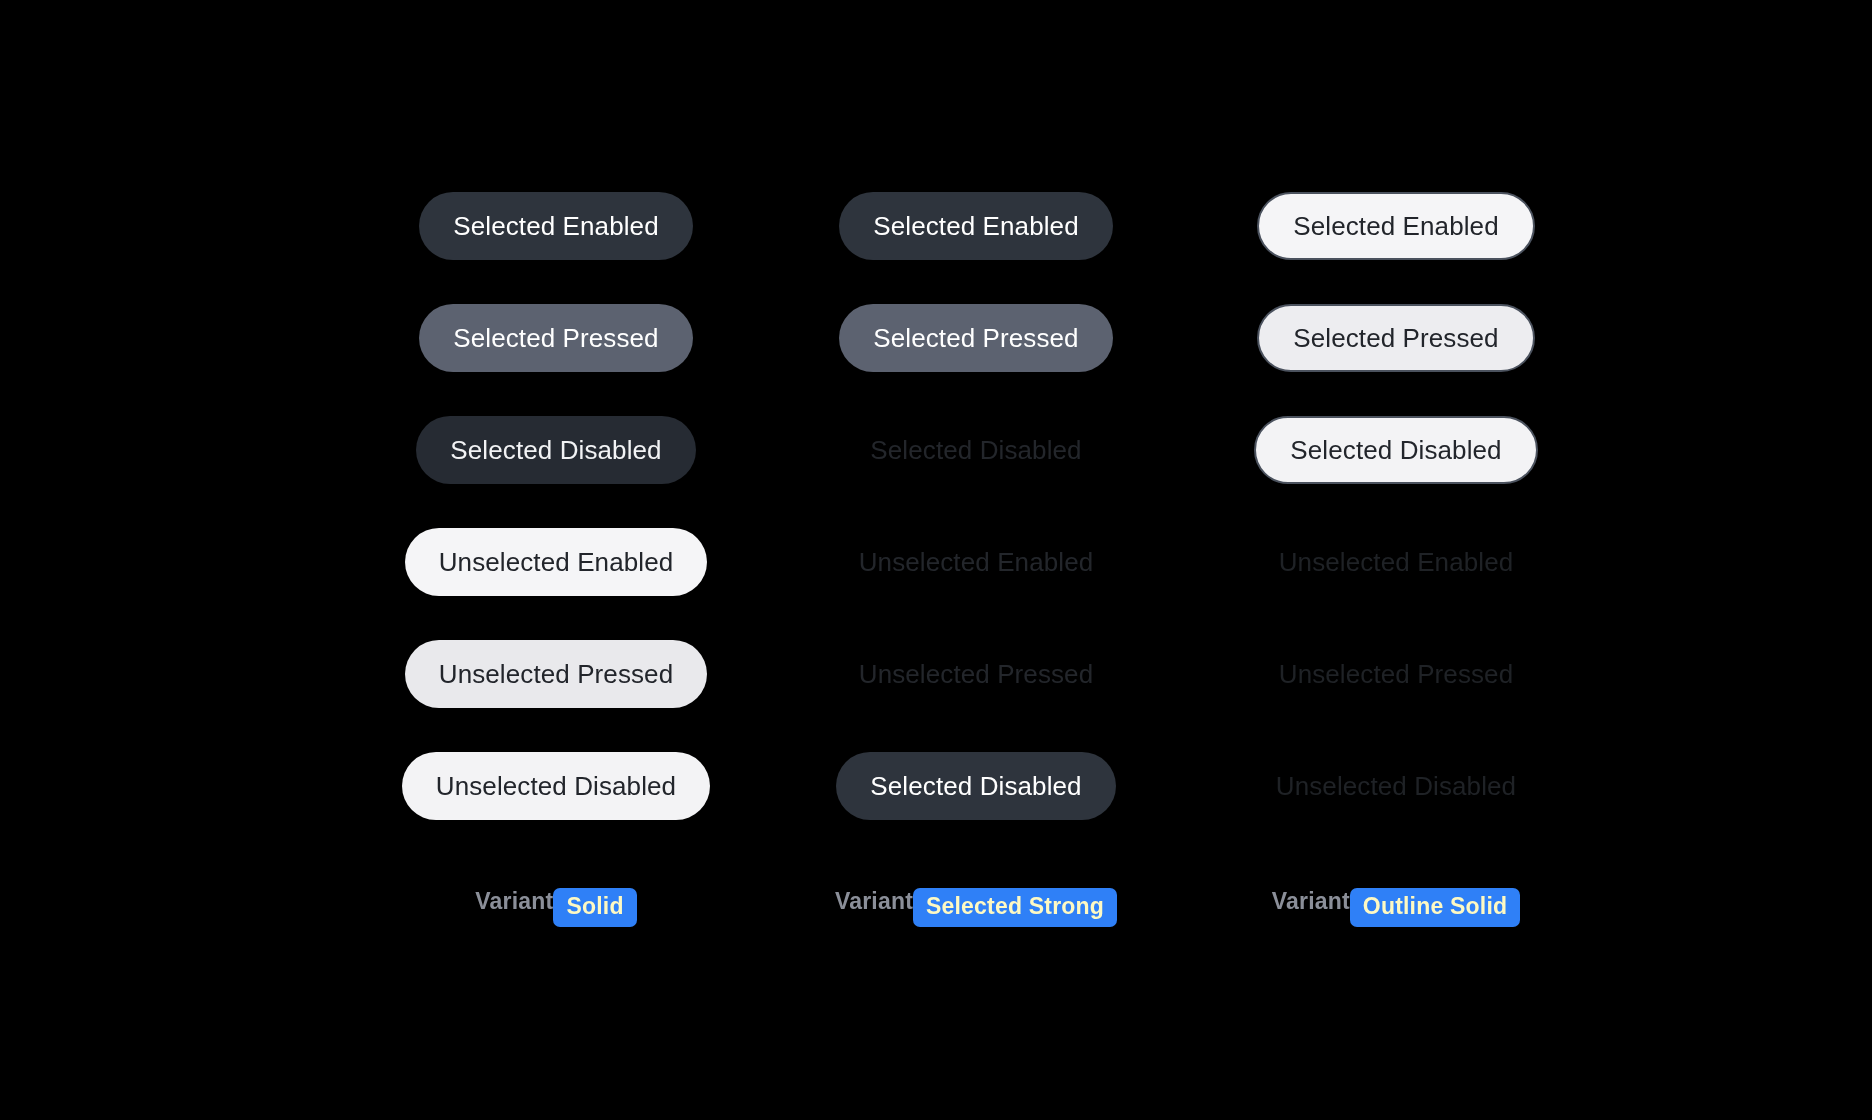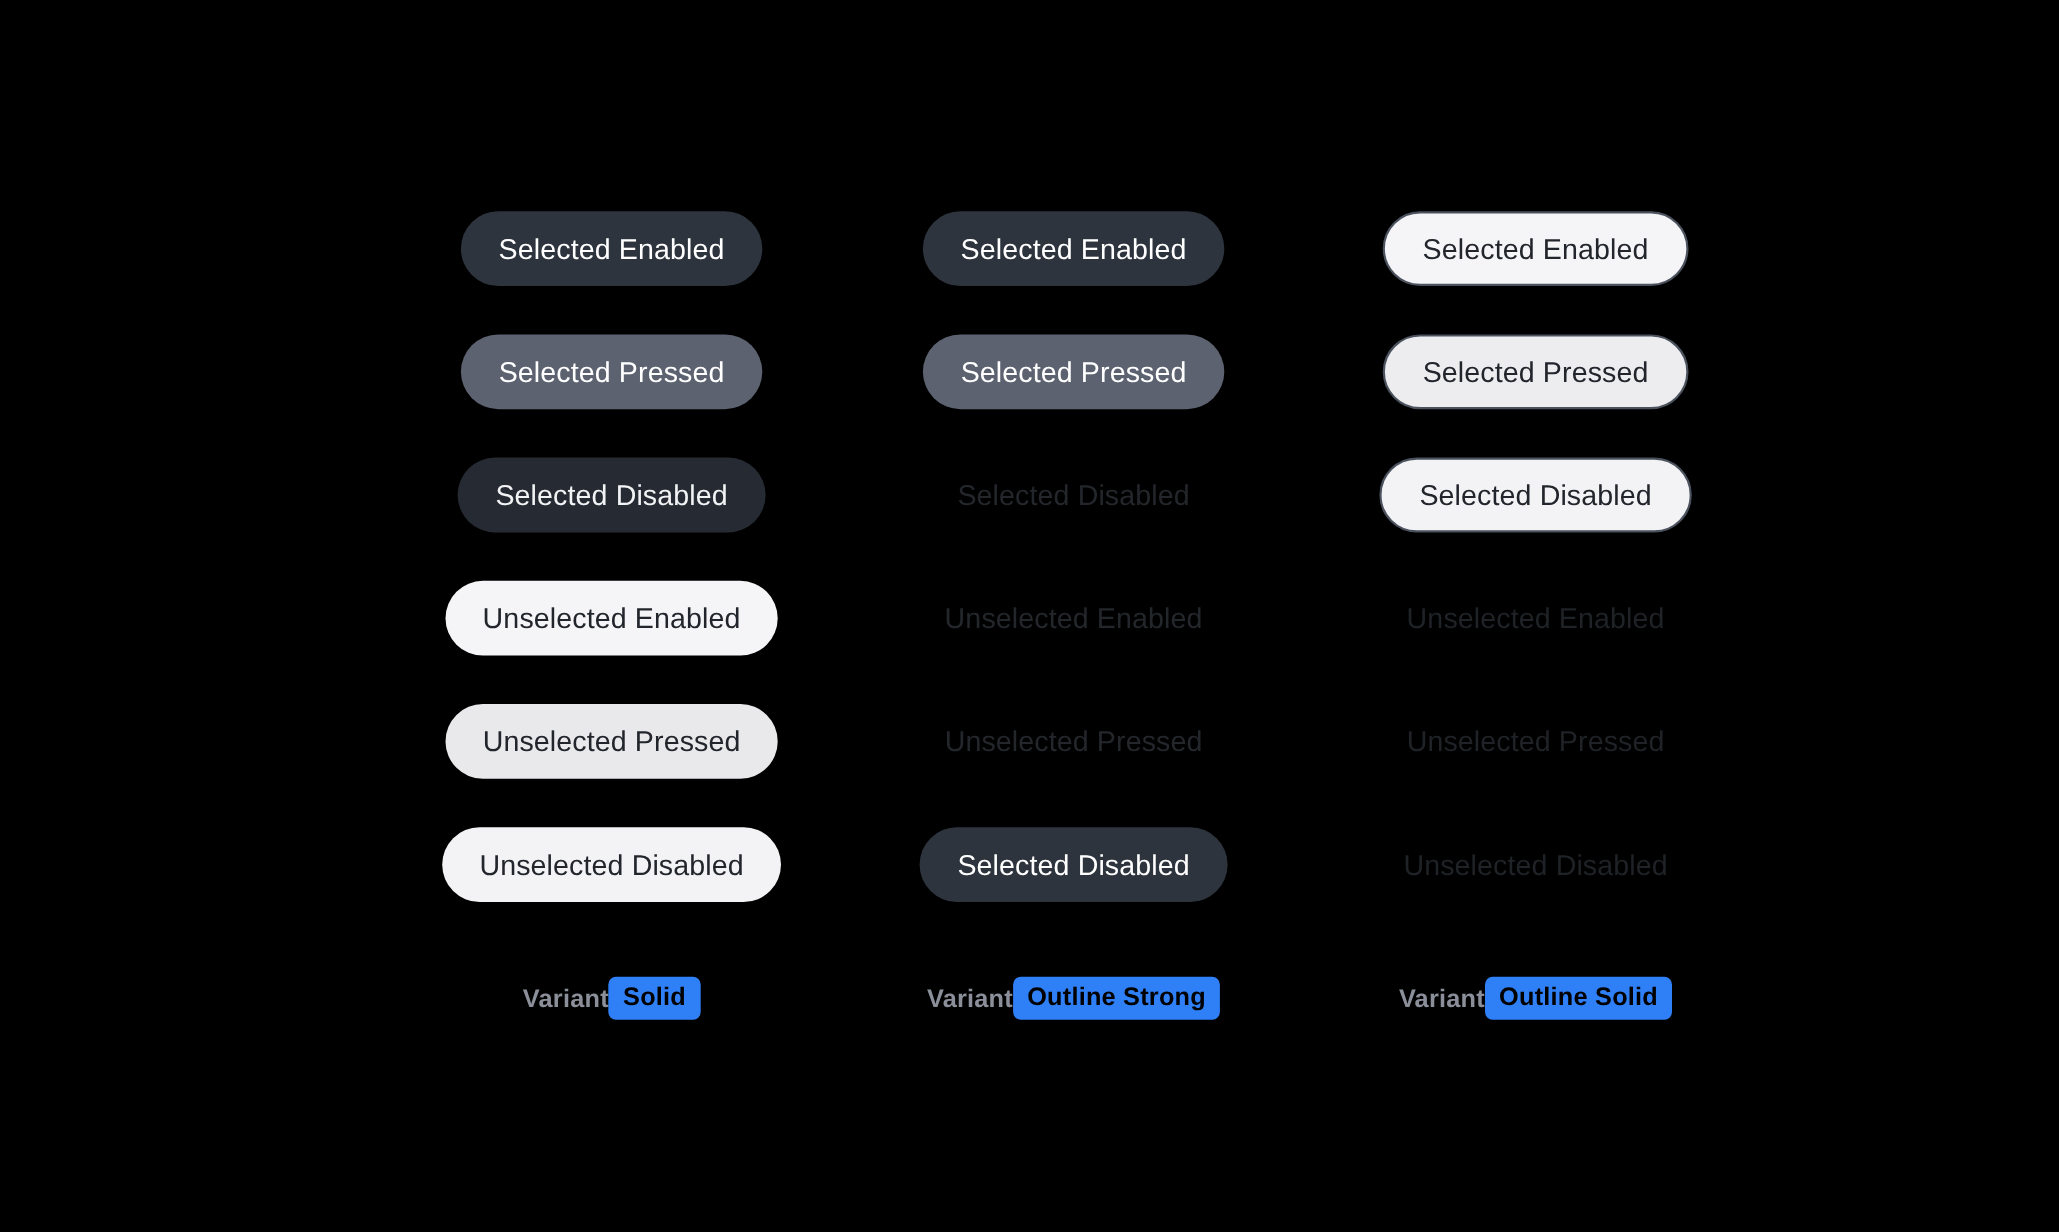--- a/index.html
+++ b/index.html
@@ -133,31 +133,30 @@
   .chip.ghost-dim {
     background: transparent;
     color: #1F2226;
     border-color: transparent;
   }
 
   
   .variant-row {
     margin-top: 46px;
     display: flex;
-    align-items: center;
   }
   .variant-label {
     color: #8B8F99;
     font-size: 23px;
     font-weight: 700;
     letter-spacing: 0.2px;
   }
   .variant-badge {
     background: #2F80F7;
-    color: #000000;
+    color: #fef9c3;
     font-size: 23px;
     font-weight: 700;
     letter-spacing: 0.2px;
     padding: 7px 13px 9px 13px;
     border-radius: 7px;
     line-height: 1;
     white-space: nowrap;
   }
 </style>
 </head>
@@ -209,21 +208,21 @@
         </div>
         <div class="row-slot">
           <button class="chip ghost">Unselected Pressed</button>
         </div>
         <div class="row-slot">
           <button class="chip sel-disabled-dark2">Selected Disabled</button>
         </div>
       </div>
       <div class="variant-row">
         <span class="variant-label">Variant</span>
-        <span class="variant-badge">Outline Strong</span>
+        <span class="variant-badge">Selected Strong</span>
       </div>
     </div>
 
     <div class="column">
       <div class="rows">
         <div class="row-slot">
           <button class="chip outline-light">Selected Enabled</button>
         </div>
         <div class="row-slot">
           <button class="chip outline-light-pressed">Selected Pressed</button>

